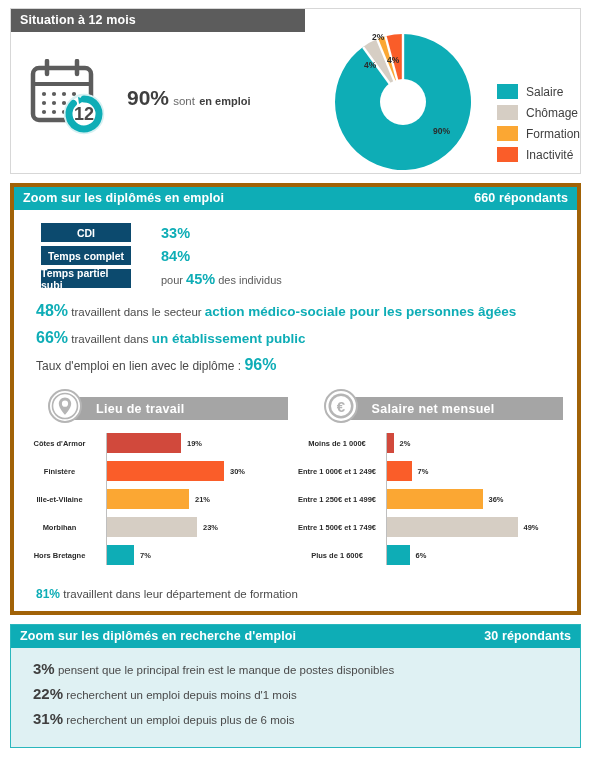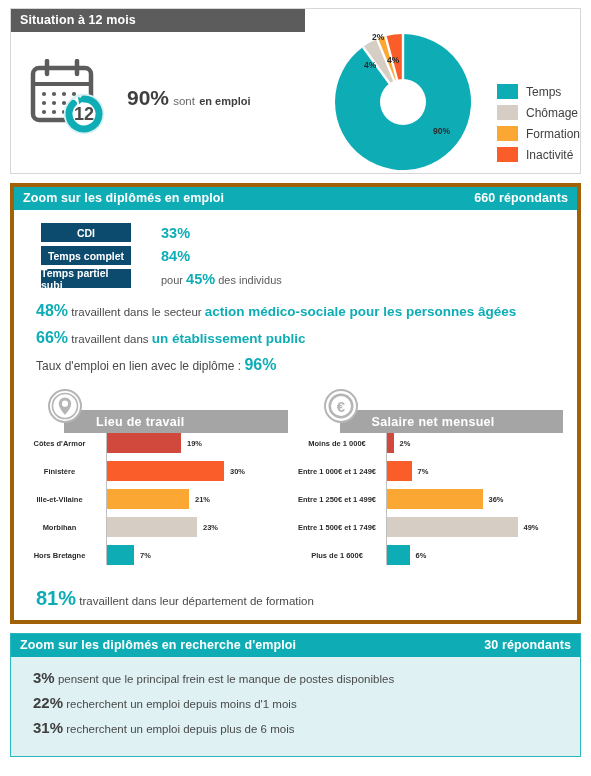--- a/index.html
+++ b/index.html
@@ -62,36 +62,36 @@
   .stat-line .pct { font-size: 16px; font-weight: bold; color: #0eadb6; }
   .stat-line .hl { font-size: 13.5px; font-weight: bold; color: #0eadb6; }
   .stat-line.plain { font-size: 12px; color: #4a4a4a; }
 
   
   .charts { display: flex; margin-top: 16px; padding: 0 6px; }
   .chart-col { flex: 1; }
   .chart-head { position: relative; height: 34px; margin-bottom: 10px; }
   .chart-head .icon-circle { position: absolute; left: 28px; top: 0; width: 34px; height: 34px; z-index: 2; }
   .chart-head .hbar {
-    position: absolute; left: 44px; top: 21px; right: 8px; height: 23px;
+    position: absolute; left: 44px; top: 8px; right: 8px; height: 23px;
     background: #a5a5a5; color: #fff; font-size: 12.5px; font-weight: bold;
     display: flex; align-items: center; padding-left: 32px; letter-spacing: .3px;
   }
   .chart-rows { position: relative; }
   .chart-rows::before {
     content: ""; position: absolute; left: var(--axis); top: 0; bottom: 0;
     width: 1px; background: #bfbfbf;
   }
   .chart-row { display: flex; align-items: center; height: 20px; margin-bottom: 8px; }
   .crow-label { width: var(--axis); text-align: center; padding-right: 7px; font-size: 7.5px; font-weight: bold; color: #2b2b2b; flex: none; }
   .crow-bar { height: 20px; flex: none; }
   .crow-val { font-size: 7.5px; font-weight: bold; color: #2b2b2b; margin-left: 6px; white-space: nowrap; }
 
   .footline { margin: 14px 0 0 22px; font-size: 11.5px; color: #4a4a4a; }
-  .footline .pct { font-size: 20px; font-weight: bold; color: #0eadb6; }
+  .footline .pct { font-size: 12px; font-weight: bold; color: #0eadb6; }
 
   
   .search-body { padding: 12px 0 12px 22px; }
   .search-line { margin-bottom: 8px; font-size: 11.5px; color: #4a4a4a; }
   .search-line .pct { font-size: 15px; font-weight: bold; color: #3f3f3f; }
 </style>
 </head>
 <body>
 
 <div class="page">
@@ -158,21 +158,21 @@
             <text x="108" y="108" font-family="Liberation Sans, sans-serif" font-size="8.5" font-weight="bold" fill="#2b2b2b">90%</text>
             <text x="39" y="42" font-family="Liberation Sans, sans-serif" font-size="8.5" font-weight="bold" fill="#2b2b2b">4%</text>
             <text x="47" y="14" font-family="Liberation Sans, sans-serif" font-size="8.5" font-weight="bold" fill="#2b2b2b">2%</text>
             <text x="62" y="37" font-family="Liberation Sans, sans-serif" font-size="8.5" font-weight="bold" fill="#2b2b2b">4%</text>
           </svg>
         </div>
 
         <div class="legend">
           <div class="legend-row">
             <span class="legend-swatch" style="background:#0eadb6"></span>
-            <span class="legend-label">Temps</span>
+            <span class="legend-label">Salaire</span>
           </div>
           <div class="legend-row">
             <span class="legend-swatch" style="background:#d6cec4"></span>
             <span class="legend-label">Chômage</span>
           </div>
           <div class="legend-row">
             <span class="legend-swatch" style="background:#fba733"></span>
             <span class="legend-label">Formation</span>
           </div>
           <div class="legend-row">

